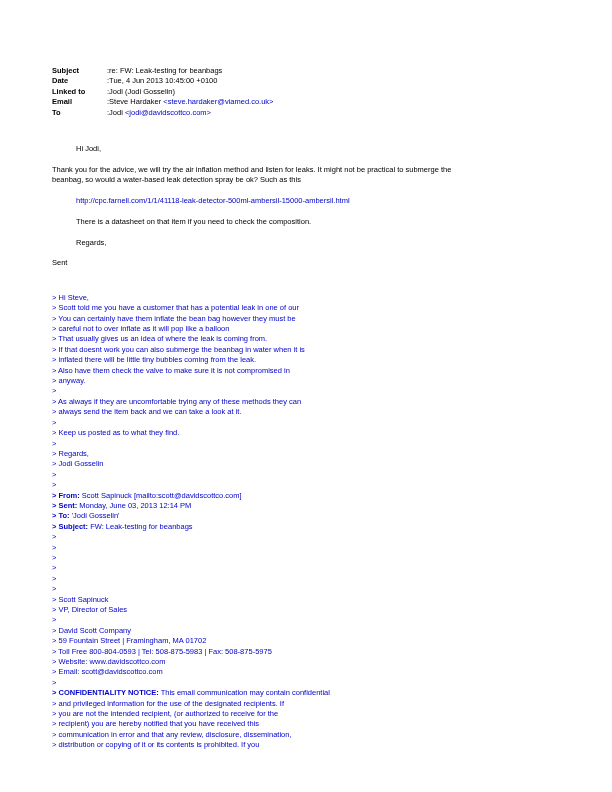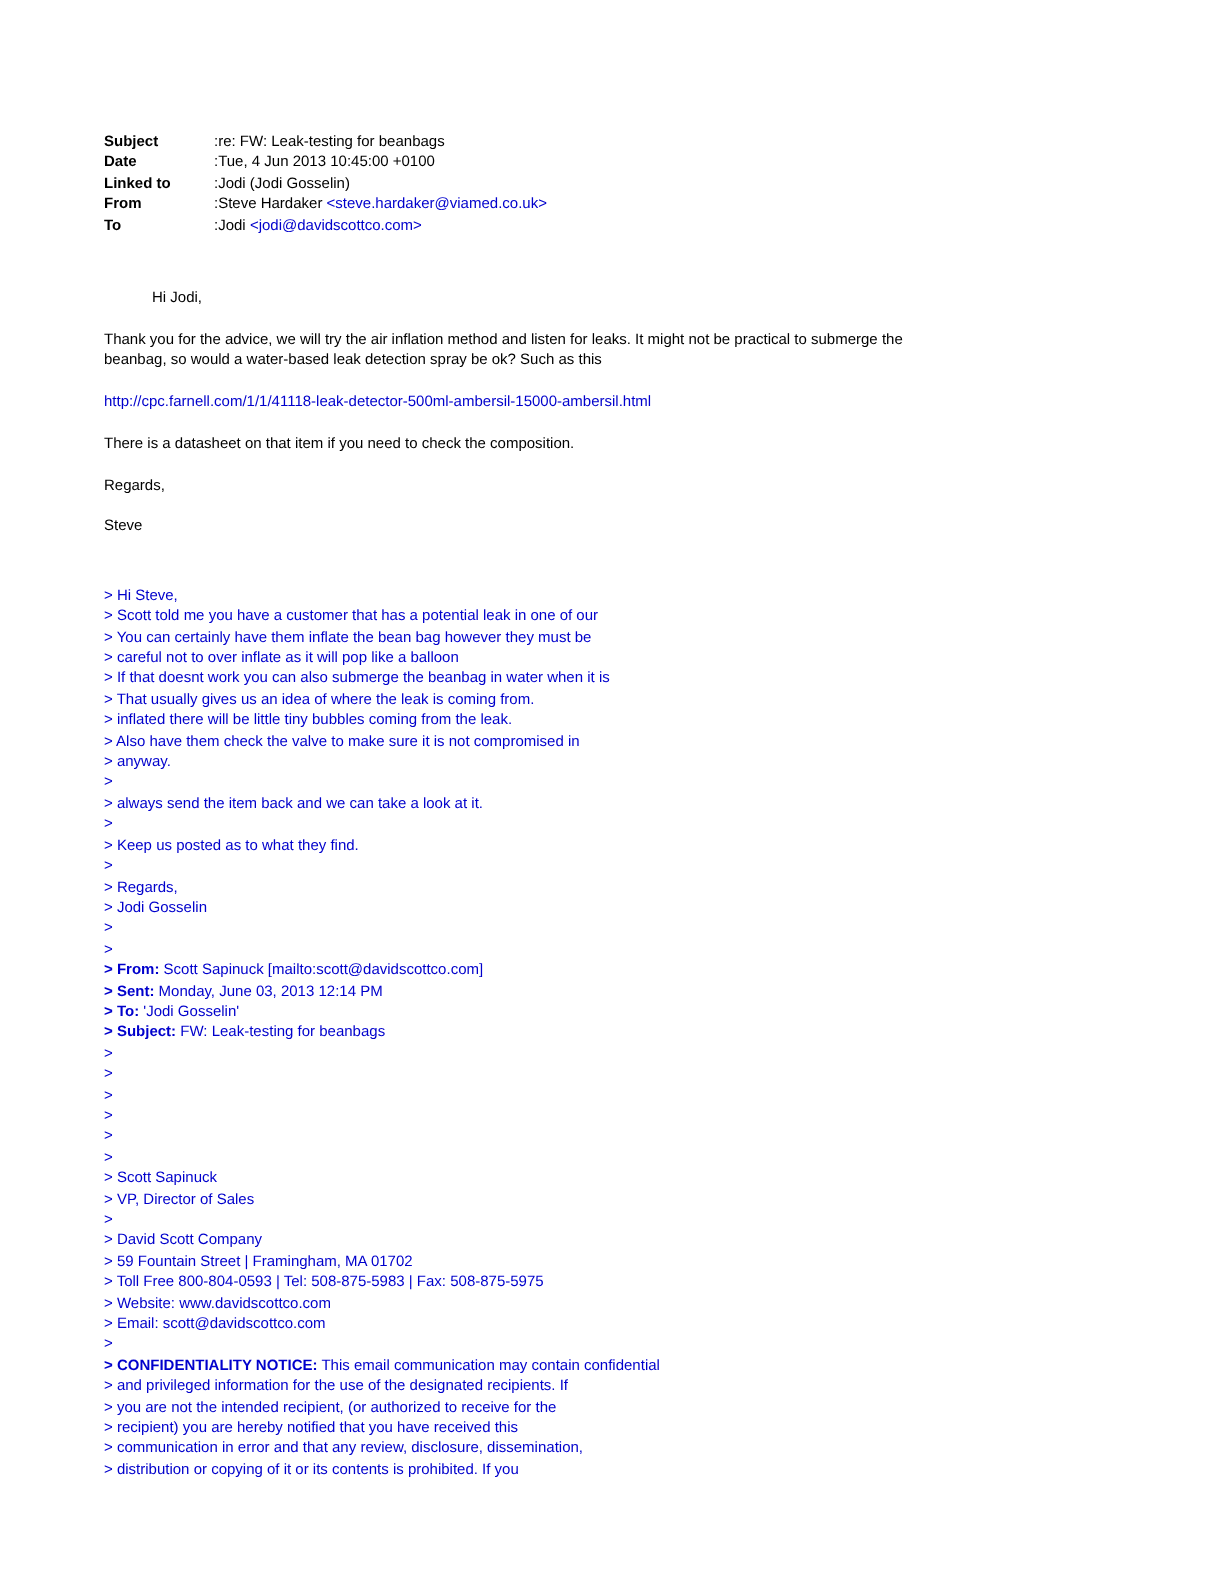--- a/index.html
+++ b/index.html
@@ -14,21 +14,21 @@
     overflow:hidden;
     box-sizing:border-box;
     padding:66px 33px 0 52px;
   }
   .hdr-row{display:flex;}
   .hdr-label{width:55px;font-weight:bold;flex:0 0 55px;}
   .hdr-value{white-space:pre-wrap;text-align:right;}
   .link{color:var(--link-color);text-decoration:none;cursor:pointer;}
   .greeting{margin-top:26px;padding-left:24px;}
   .para{margin-top:10.4px;max-width:532px;}
-  .line{margin-top:10.4px;}
+  .line{margin-top:10.4px;margin-left:24px;}
   .sig{margin-top:10.4px;}
   .quoted{margin-top:24px;color:var(--quote-color);}
   .q-line{white-space:pre-wrap;min-height:10.4px;}
   .q-bold{font-weight:bold;}
 </style>
 </head>
 <body>
 
 <div class="page" style="--link-color: #0000cc; --quote-color: #0000cc;">
 
@@ -40,52 +40,53 @@
       </div>
       <div class="hdr-row">
         <span class="hdr-label">Date</span>
         <span class="hdr-value"><span>:Tue, 4 Jun 2013 10:45:00 +0100</span><span class="link"></span></span>
       </div>
       <div class="hdr-row">
         <span class="hdr-label">Linked to</span>
         <span class="hdr-value"><span>:Jodi (Jodi Gosselin)</span><span class="link"></span></span>
       </div>
       <div class="hdr-row">
-        <span class="hdr-label">From</span>
+        <span class="hdr-label">Email</span>
         <span class="hdr-value"><span>:Steve Hardaker </span><span class="link">&lt;steve.hardaker@viamed.co.uk&gt;</span></span>
       </div>
       <div class="hdr-row">
         <span class="hdr-label">To</span>
         <span class="hdr-value"><span>:Jodi </span><span class="link">&lt;jodi@davidscottco.com&gt;</span></span>
       </div>
     </div>
 
   <div class="greeting">Hi Jodi,</div>
 
   <div class="para">Thank you for the advice, we will try the air inflation method and listen for leaks. It might not be practical to submerge the beanbag, so would a water-based leak detection spray be ok? Such as this</div>
 
   <div class="line"><span class="link">http://cpc.farnell.com/1/1/41118-leak-detector-500ml-ambersil-15000-ambersil.html</span></div>
 
   <div class="line">There is a datasheet on that item if you need to check the composition.</div>
 
   <div class="line">Regards,</div>
 
-  <div class="sig">Steve</div>
+  <div class="sig">Sent</div>
 
   <div class="quoted">
       <div class="q-line">&gt; Hi Steve,</div>
       <div class="q-line">&gt; Scott told me you have a customer that has a potential leak in one of our</div>
       <div class="q-line">&gt; You can certainly have them inflate the bean bag however they must be</div>
       <div class="q-line">&gt; careful not to over inflate as it will pop like a balloon</div>
+      <div class="q-line">&gt; That usually gives us an idea of where the leak is coming from.</div>
       <div class="q-line">&gt; If that doesnt work you can also submerge the beanbag in water when it is</div>
-      <div class="q-line">&gt; That usually gives us an idea of where the leak is coming from.</div>
       <div class="q-line">&gt; inflated there will be little tiny bubbles coming from the leak.</div>
       <div class="q-line">&gt; Also have them check the valve to make sure it is not compromised in</div>
       <div class="q-line">&gt; anyway.</div>
       <div class="q-line">&gt;</div>
+      <div class="q-line">&gt; As always if they are uncomfortable trying any of these methods they can</div>
       <div class="q-line">&gt; always send the item back and we can take a look at it.</div>
       <div class="q-line">&gt;</div>
       <div class="q-line">&gt; Keep us posted as to what they find.</div>
       <div class="q-line">&gt;</div>
       <div class="q-line">&gt; Regards,</div>
       <div class="q-line">&gt; Jodi Gosselin</div>
       <div class="q-line">&gt;</div>
       <div class="q-line">&gt;</div>
       <div class="q-line"><span class="q-bold">&gt; From:</span> Scott Sapinuck [mailto:scott@davidscottco.com]</div>
       <div class="q-line"><span class="q-bold">&gt; Sent:</span> Monday, June 03, 2013 12:14 PM</div>

